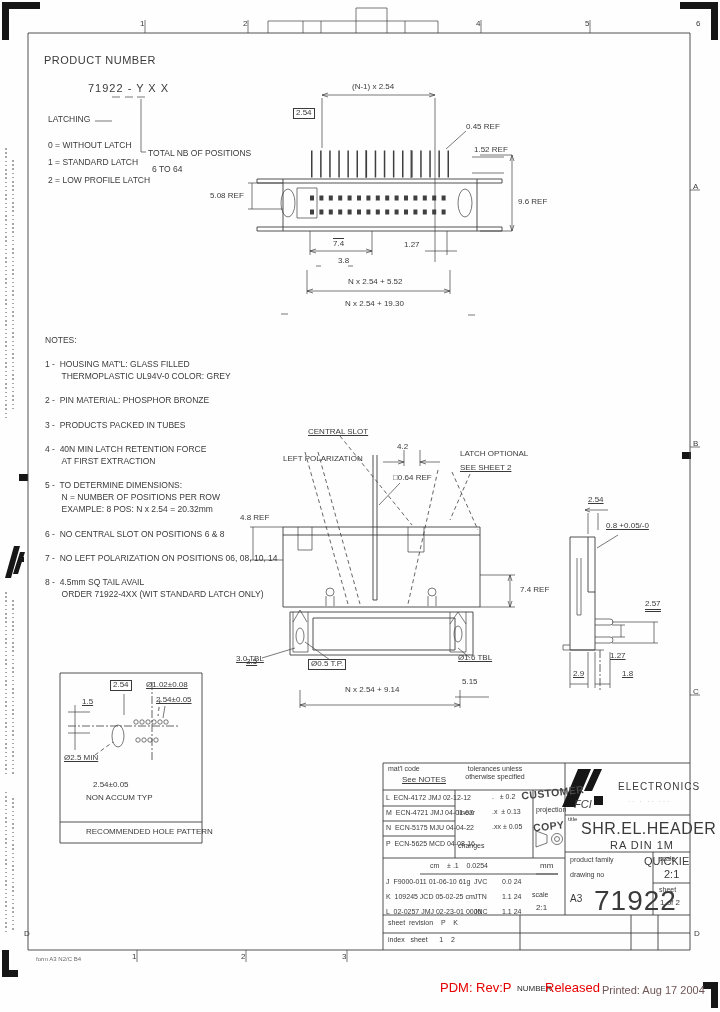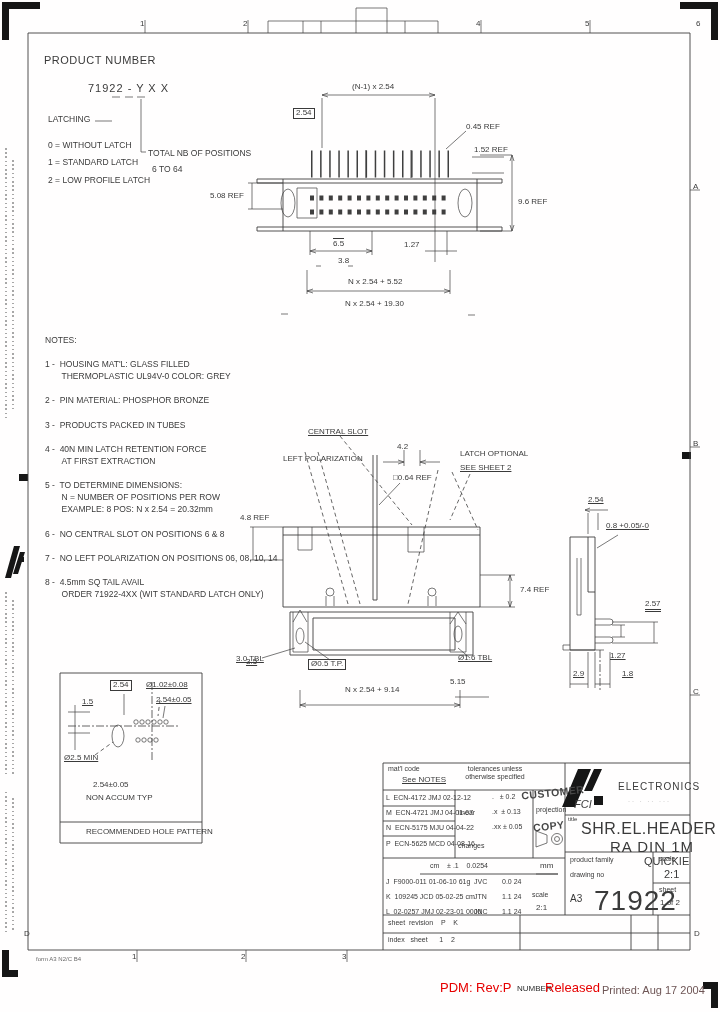--- a/index.html
+++ b/index.html
@@ -1,20 +1,20 @@
 <!DOCTYPE html>
 <html><head>
 <meta charset="utf-8">
 <style>
   html,body{margin:0;padding:0;background:#ffffff;}
   .page{position:relative;width:720px;height:1012px;background:#fffefe;overflow:hidden;
         font-family:"Liberation Sans",sans-serif;color:#3a3a3a;}
   .t{position:absolute;white-space:pre;color:#3a3a3a;line-height:1.12;}
   .s6{font-size:6px}.s7{font-size:7px}.s8{font-size:8px}.s85{font-size:8.5px}
-  .s9{font-size:11px}.s10{font-size:10px}.s11{font-size:15px}.s13{font-size:13px}
+  .s9{font-size:11px}.s10{font-size:10px}.s11{font-size:11px}.s13{font-size:13px}
   .s16{font-size:16px}.s20{font-size:28px}
   .b{font-weight:normal}
   .u{text-decoration:underline}
   .uu{border-bottom:3px double #3a3a3a;text-decoration:none;padding-bottom:0px}
   .ov{border-top:1px solid #3a3a3a;padding-top:1px}
   .box{border:1px solid #3a3a3a;padding:0 2px}
   .wrap{white-space:pre-wrap}
   .red{color:#e60000}
   .stamp{transform:rotate(-6deg);font-weight:bold;font-size:10.5px;letter-spacing:.4px;
          line-height:1.05;text-align:center;color:#474747}
@@ -183,38 +183,38 @@
 
 8 -  4.5mm SQ TAIL AVAIL
        ORDER 71922-4XX (WIT STANDARD LATCH ONLY)</div>
 
   <span class="t s8" style="left:352px;top:83px">(N-1) x 2.54</span>
   <span class="t s8 box" style="left:293px;top:108px">2.54</span>
   <span class="t s8" style="left:466px;top:123px">0.45 REF</span>
   <span class="t s8" style="left:474px;top:146px">1.52 REF</span>
   <span class="t s8" style="left:210px;top:192px">5.08 REF</span>
   <span class="t s8" style="left:518px;top:198px">9.6 REF</span>
-  <span class="t s8 ov" style="left:333px;top:238px">6.5</span>
+  <span class="t s8 ov" style="left:333px;top:238px">7.4</span>
   <span class="t s8" style="left:404px;top:241px">1.27</span>
   <span class="t s8" style="left:338px;top:257px">3.8</span>
   <span class="t s8" style="left:348px;top:278px">N x 2.54 + 5.52</span>
   <span class="t s8" style="left:345px;top:300px">N x 2.54 + 19.30</span>
 
   <span class="t s8 u" style="left:308px;top:428px">CENTRAL SLOT</span>
   <span class="t s8" style="left:397px;top:443px">4.2</span>
   <span class="t s8" style="left:283px;top:455px">LEFT POLARIZATION</span>
   <span class="t s8" style="left:393px;top:474px">□0.64 REF</span>
   <span class="t s8" style="left:460px;top:450px">LATCH OPTIONAL</span>
   <span class="t s8 u" style="left:460px;top:464px">SEE SHEET 2</span>
   <span class="t s8" style="left:240px;top:514px">4.8 REF</span>
   <span class="t s8" style="left:520px;top:586px">7.4 REF</span>
   <span class="t s8 u" style="left:236px;top:655px">3.0 TBL</span>
   <span class="t s8 box" style="left:308px;top:659px">Ø0.5 T.P.</span>
   <span class="t s8 u" style="left:458px;top:654px">Ø1.6 TBL</span>
-  <span class="t s8" style="left:450px;top:678px">5.15</span>
+  <span class="t s8" style="left:462px;top:678px">5.15</span>
   <span class="t s8" style="left:345px;top:686px">N x 2.54 + 9.14</span>
 
   <span class="t s8 u" style="left:588px;top:496px">2.54</span>
   <span class="t s8 u" style="left:606px;top:522px">0.8 +0.05/-0</span>
   <span class="t s8 uu" style="left:645px;top:600px">2.57</span>
   <span class="t s8 u" style="left:610px;top:652px">1.27</span>
   <span class="t s8 u" style="left:573px;top:670px">2.9</span>
   <span class="t s8 u" style="left:622px;top:670px">1.8</span>
 
   <span class="t s8 u" style="left:246px;top:658px">3.5</span>

